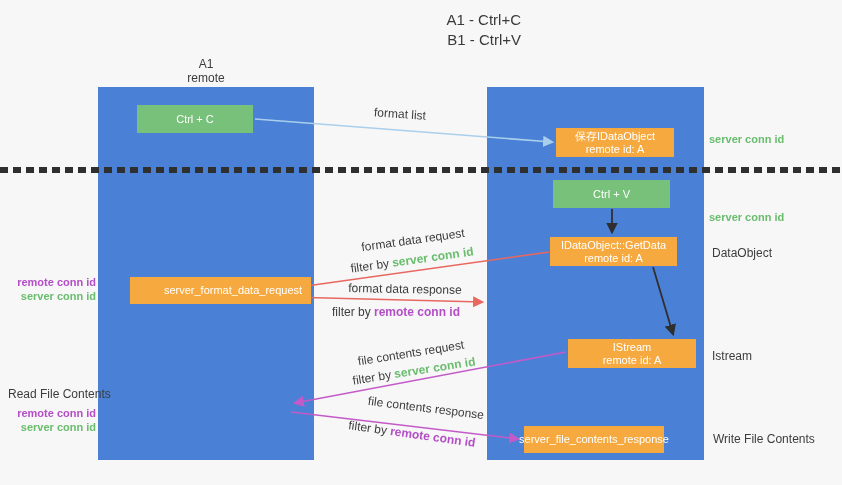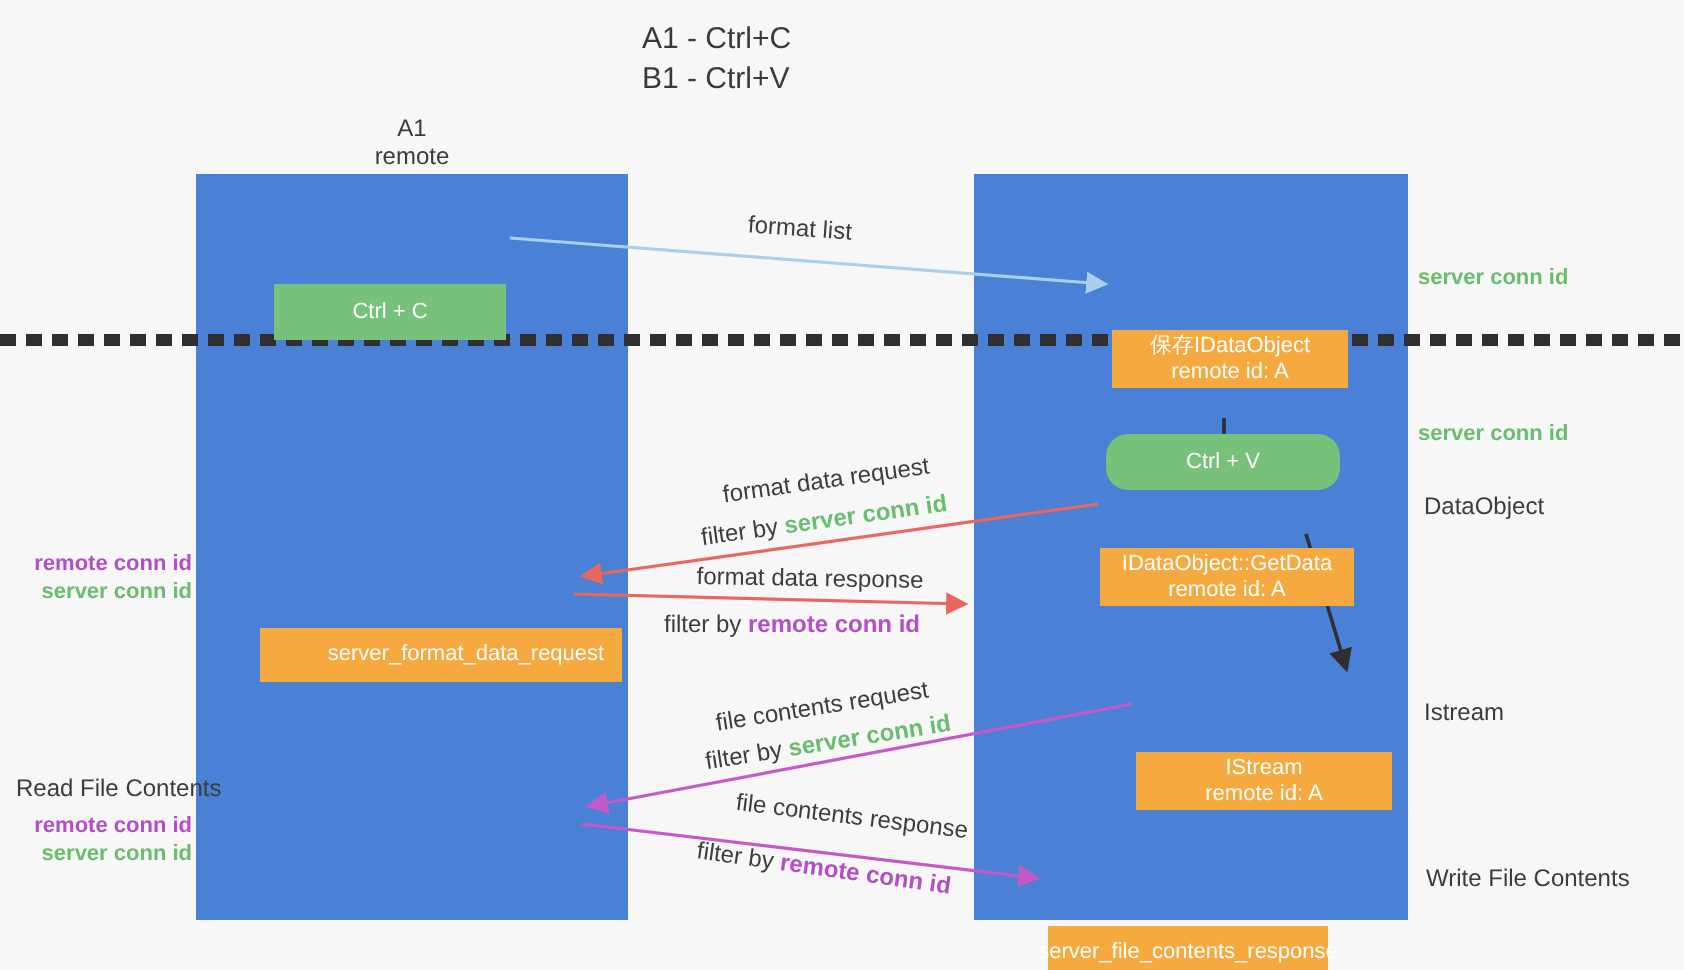--- a/index.html
+++ b/index.html
@@ -1,32 +1,32 @@
 <!DOCTYPE html>
 <html><head>
 <meta charset="utf-8">
 <style>
   html,body{margin:0;padding:0;background:#f7f7f8;}
   #canvas{position:relative;width:842px;height:485px;background:#f7f7f8;overflow:hidden;
           font-family:"Liberation Sans",sans-serif;color:#3d3d3d;}
-  .title{position:absolute;left:321px;top:10px;width:200px;text-align:left;
+  .title{position:absolute;left:321px;top:10px;width:200px;text-align:right;
          font-size:15px;line-height:20px;color:#3a3a3a;}
   .colhdr{position:absolute;top:57px;width:100px;text-align:center;font-size:12px;line-height:14px;color:#3c3c3c;}
   #hdr-left{left:156px;} #hdr-right{left:550px;}
   .col{position:absolute;top:87px;height:373px;background:#4a80d5;}
   #col-left{left:98px;width:216px;} #col-right{left:487px;width:217px;}
   .dashline{position:absolute;left:0;top:167px;width:842px;height:6px;
             background:repeating-linear-gradient(90deg,#2f2f2f 0 8px,rgba(0,0,0,0) 8px 13px);}
   #arrows{position:absolute;left:0;top:0;width:842px;height:485px;}
   .box{position:absolute;display:flex;flex-direction:column;align-items:center;justify-content:center;
-       color:#fff;font-size:11px;line-height:13px;text-align:center;white-space:nowrap;margin-top:37px;}
+       color:#fff;font-size:11px;line-height:13px;text-align:center;white-space:nowrap;}
   .green{background:#77c17b;} .orange{background:#f6a93f;}
   #box-ctrlc{left:137px;top:105px;width:116px;height:28px;}
   #box-save{left:556px;top:128px;width:118px;height:29px;}
-  #box-ctrlv{left:553px;top:180px;width:117px;height:28px;border-radius:11px;}
+  #box-ctrlv{left:553px;top:180px;width:117px;height:28px;}
   #box-getdata{left:550px;top:237px;width:127px;height:29px;}
   #box-fmt-req{left:130px;top:277px;width:156px;height:27px;padding-left:25px;}
   #box-fmt-resp{left:487px;top:288px;width:157px;height:28px;}
   #box-istream{left:568px;top:339px;width:128px;height:29px;}
   #box-file-req{left:128px;top:392px;width:160px;height:27px;}
   #box-file-resp{left:524px;top:426px;width:140px;height:27px;}
   .lbl{position:absolute;font-size:12px;white-space:nowrap;color:#3d3d3d;}
   .ctr{transform-origin:center;}
   .green-t{color:#69bd6d;font-weight:bold;}
   .purple-t{color:#b44ec6;font-weight:bold;}

